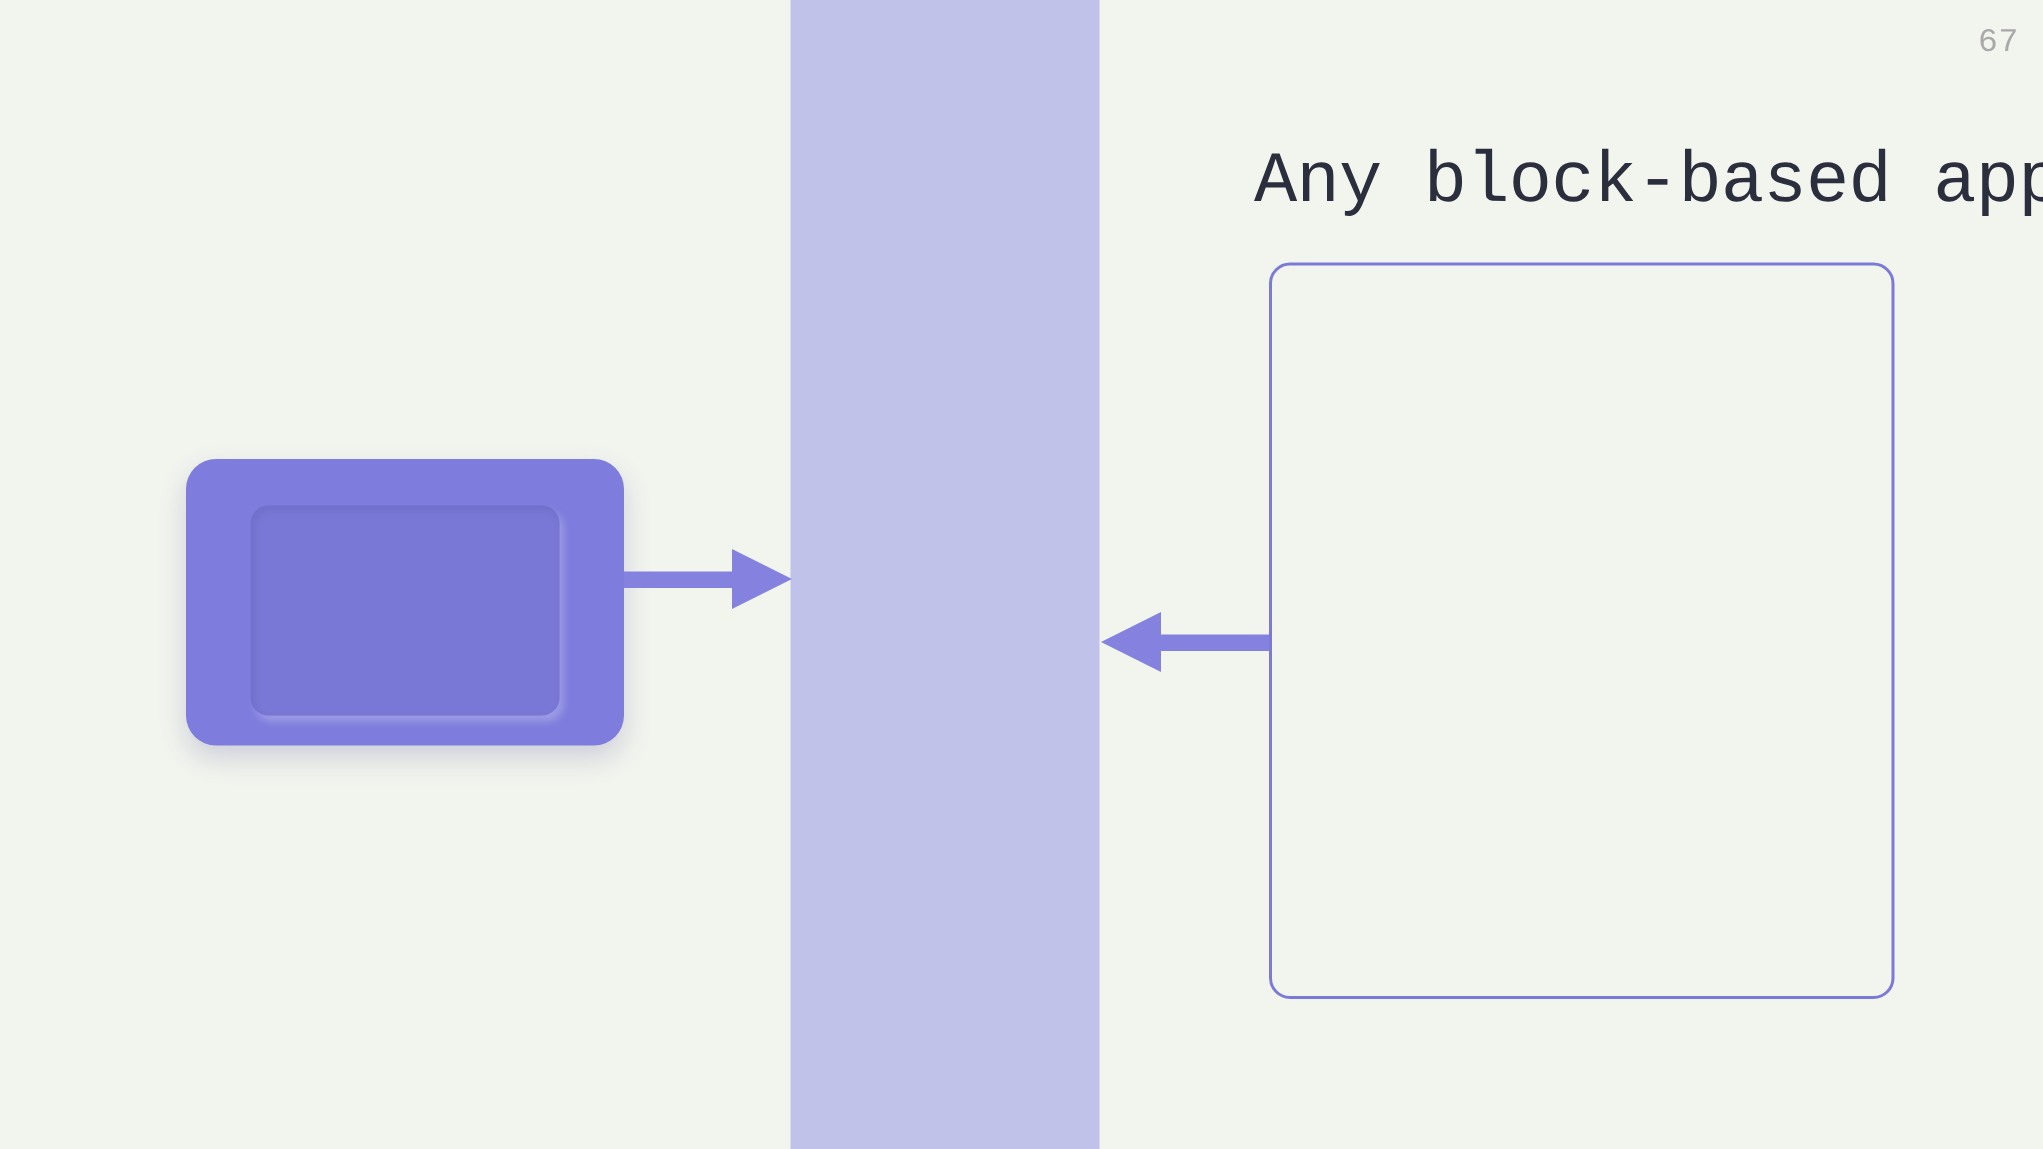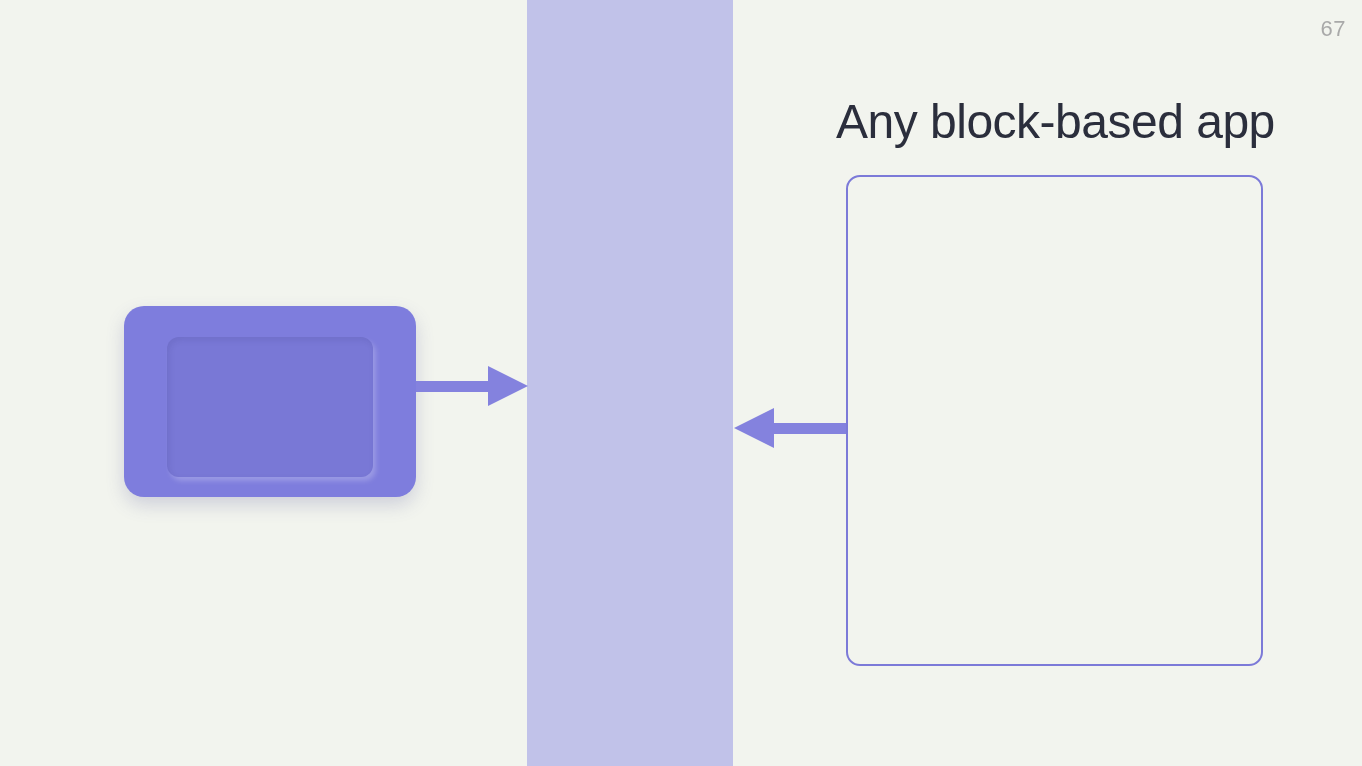--- a/index.html
+++ b/index.html
@@ -8,20 +8,21 @@
     background: #e8e8e8;
     font-family: "Liberation Sans", sans-serif;
   }
   .slide {
     position: relative;
     width: 1362px;
     height: 766px;
     background: #f2f4ee;
     overflow: hidden;
     margin: 0 auto;
+    font-family: Liberation Mono, monospace;
   }
   .page-number {
     position: absolute;
     top: 16px;
     right: 16px;
     font-size: 22px;
     color: #a9a9a9;
     letter-spacing: 0.5px;
   }
   .band {

